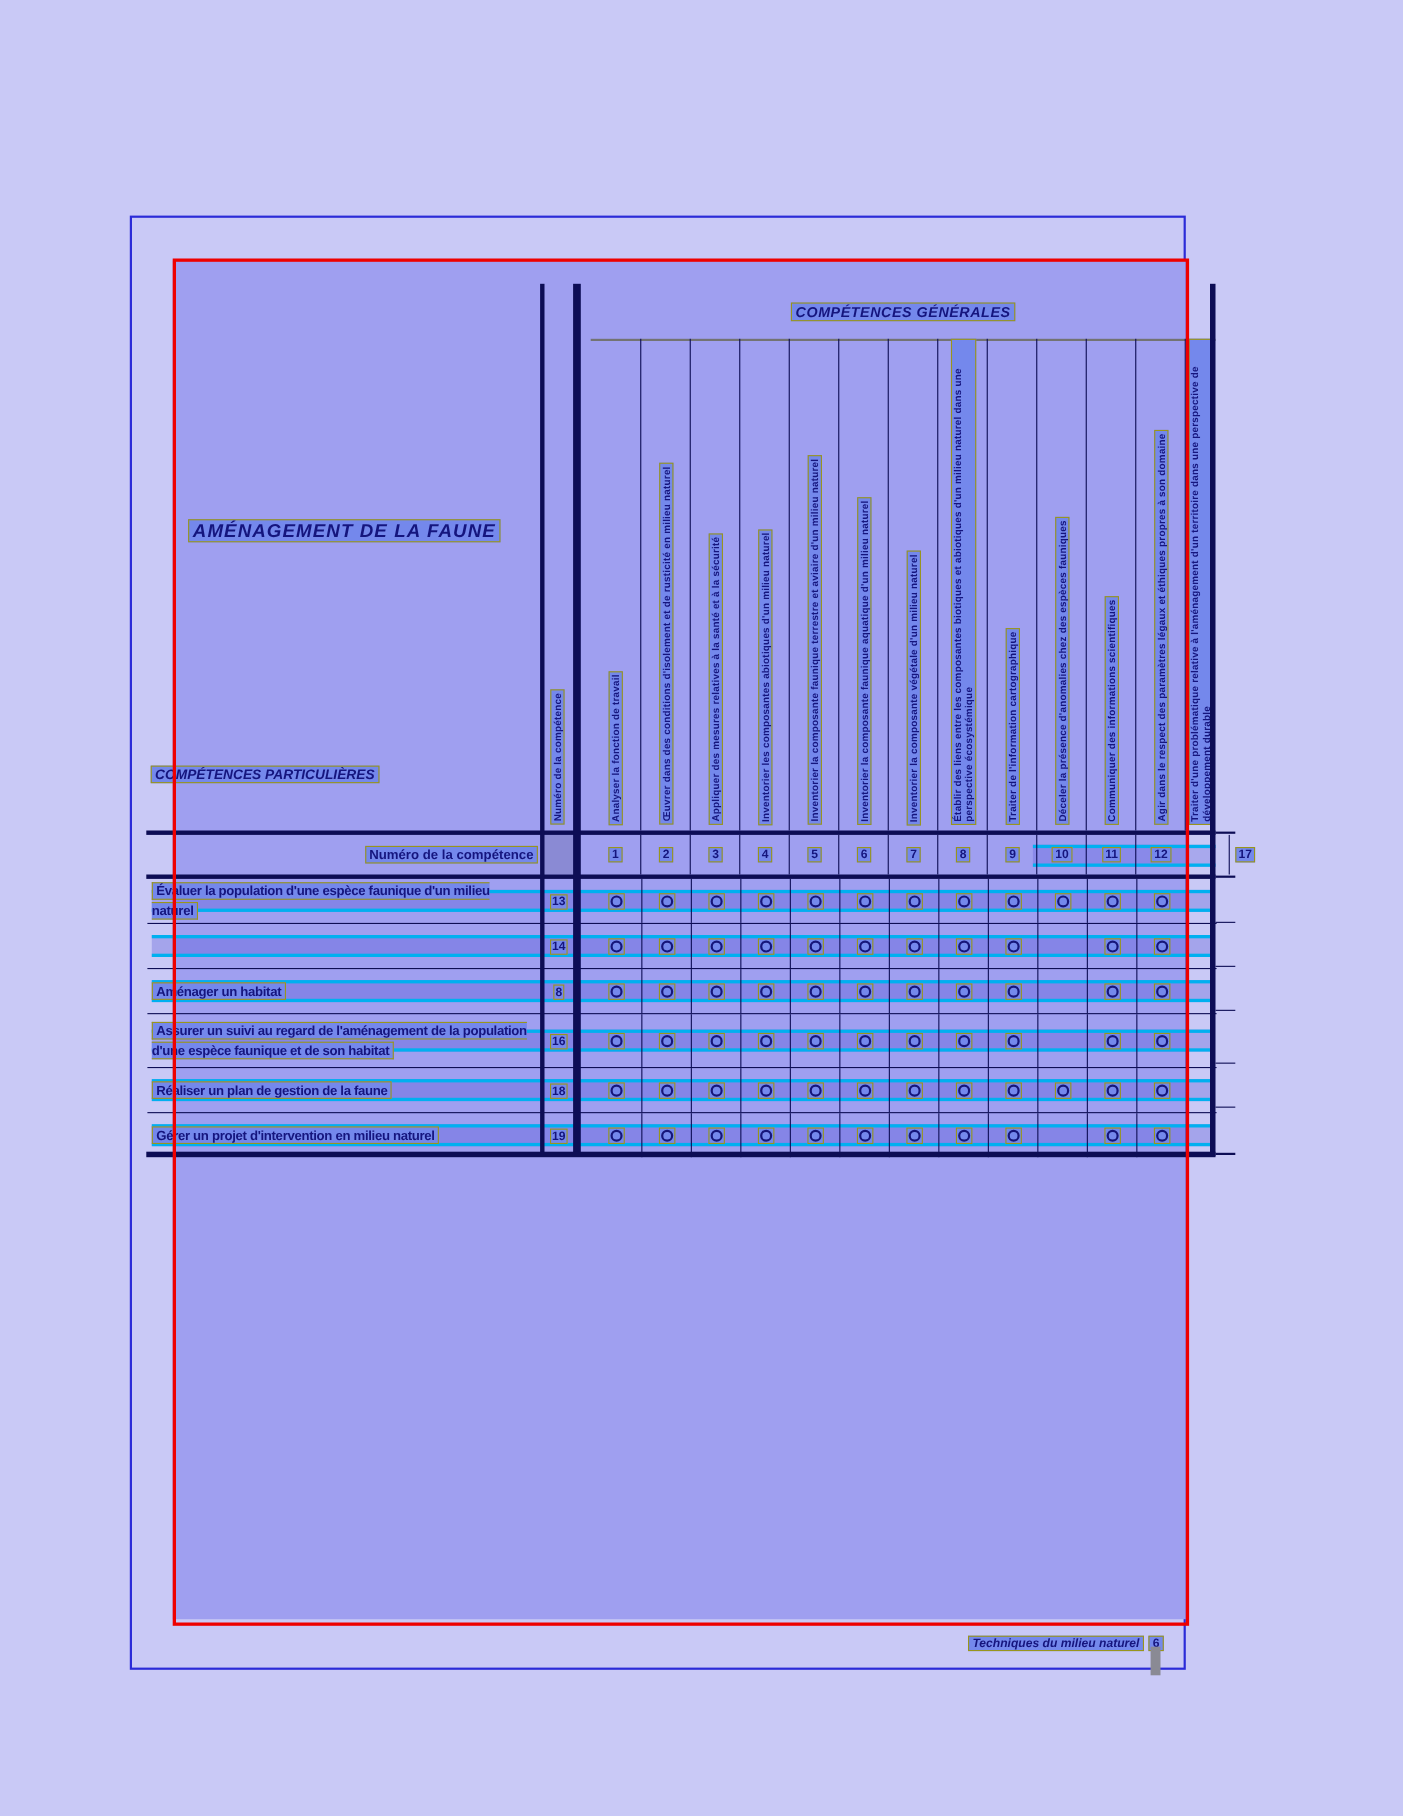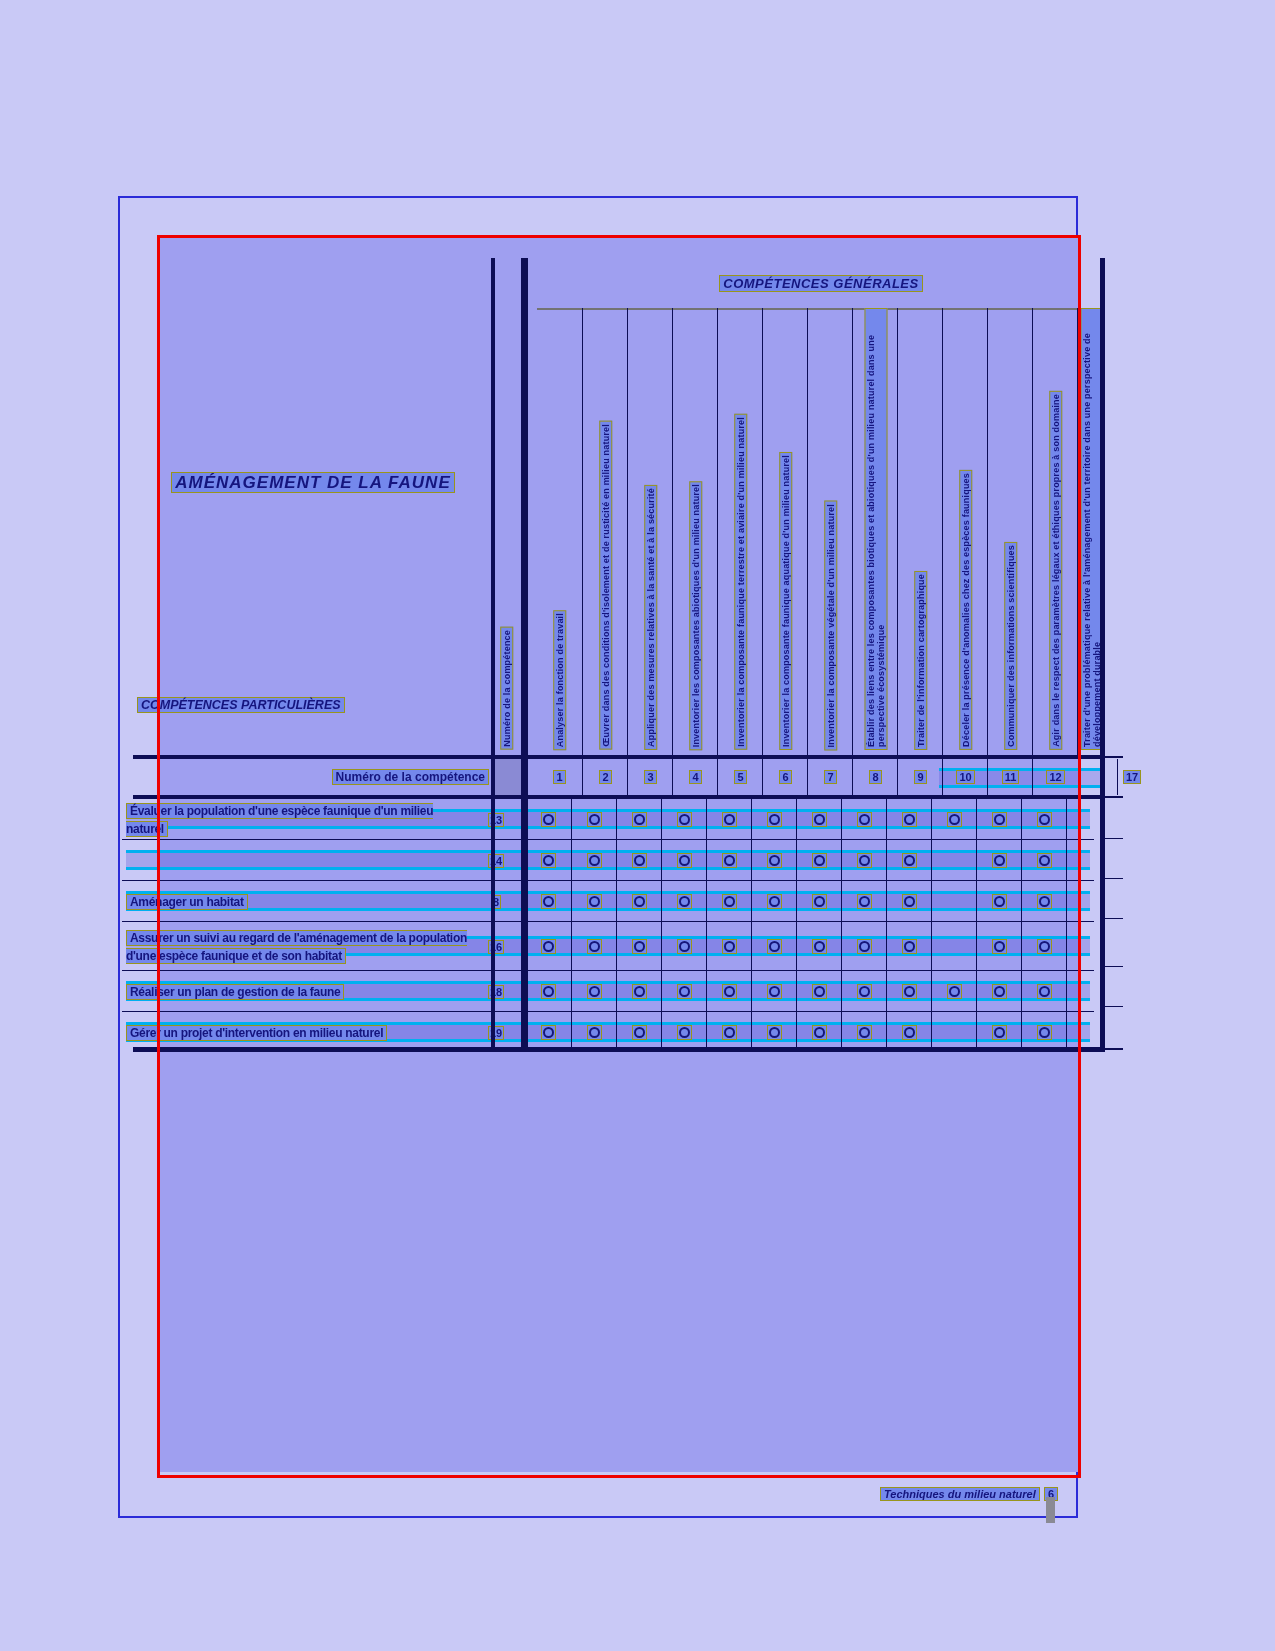--- a/index.html
+++ b/index.html
@@ -34,21 +34,21 @@
   .num-row{position:absolute;left:133px;top:759px;width:972px;height:36px;z-index:4;}
   .num-row .rlabel{position:absolute;left:0;top:0;width:356px;height:36px;display:flex;
         align-items:center;justify-content:flex-end;}
   .num-row .rlabel .chip{font-size:12px;font-weight:700;}
   .dark-cell{position:absolute;left:360px;top:0;width:28px;height:36px;background:#8a8ad4;}
   .ncell{position:absolute;top:0;height:36px;display:flex;align-items:center;justify-content:center;}
   .ncell .chip{font-size:11px;font-weight:700;padding:0 2px;}
   .numband{position:absolute;left:806px;right:0;top:9px;height:14px;
         border-top:3px solid #00b0f0;border-bottom:3px solid #00b0f0;
         background:rgba(70,70,210,.25);}
-  .rows{position:absolute;left:122px;top:799px;width:972px;z-index:4;}
+  .rows{position:absolute;left:134px;top:799px;width:972px;z-index:4;}
   .mrow{position:relative;width:972px;border-bottom:1px solid #0d0d55;}
   .mrow.h40{height:40px;} .mrow.h48{height:48px;} .mrow.last{border-bottom:none;}
   .band{position:absolute;left:4px;right:4px;top:50%;height:14px;margin-top:-10px;
         border-top:3px solid #00b0f0;border-bottom:3px solid #00b0f0;
         background:rgba(70,70,210,.28);z-index:1;}
   .rowlabel{position:absolute;left:4px;top:50%;transform:translateY(-50%);width:352px;z-index:3;}
   .rowlabel .chip{font-size:12px;font-weight:700;letter-spacing:-.3px;white-space:normal;
         line-height:15px;}
   .rownum{position:absolute;left:360px;top:50%;transform:translateY(-50%);width:28px;
         text-align:center;z-index:3;}

